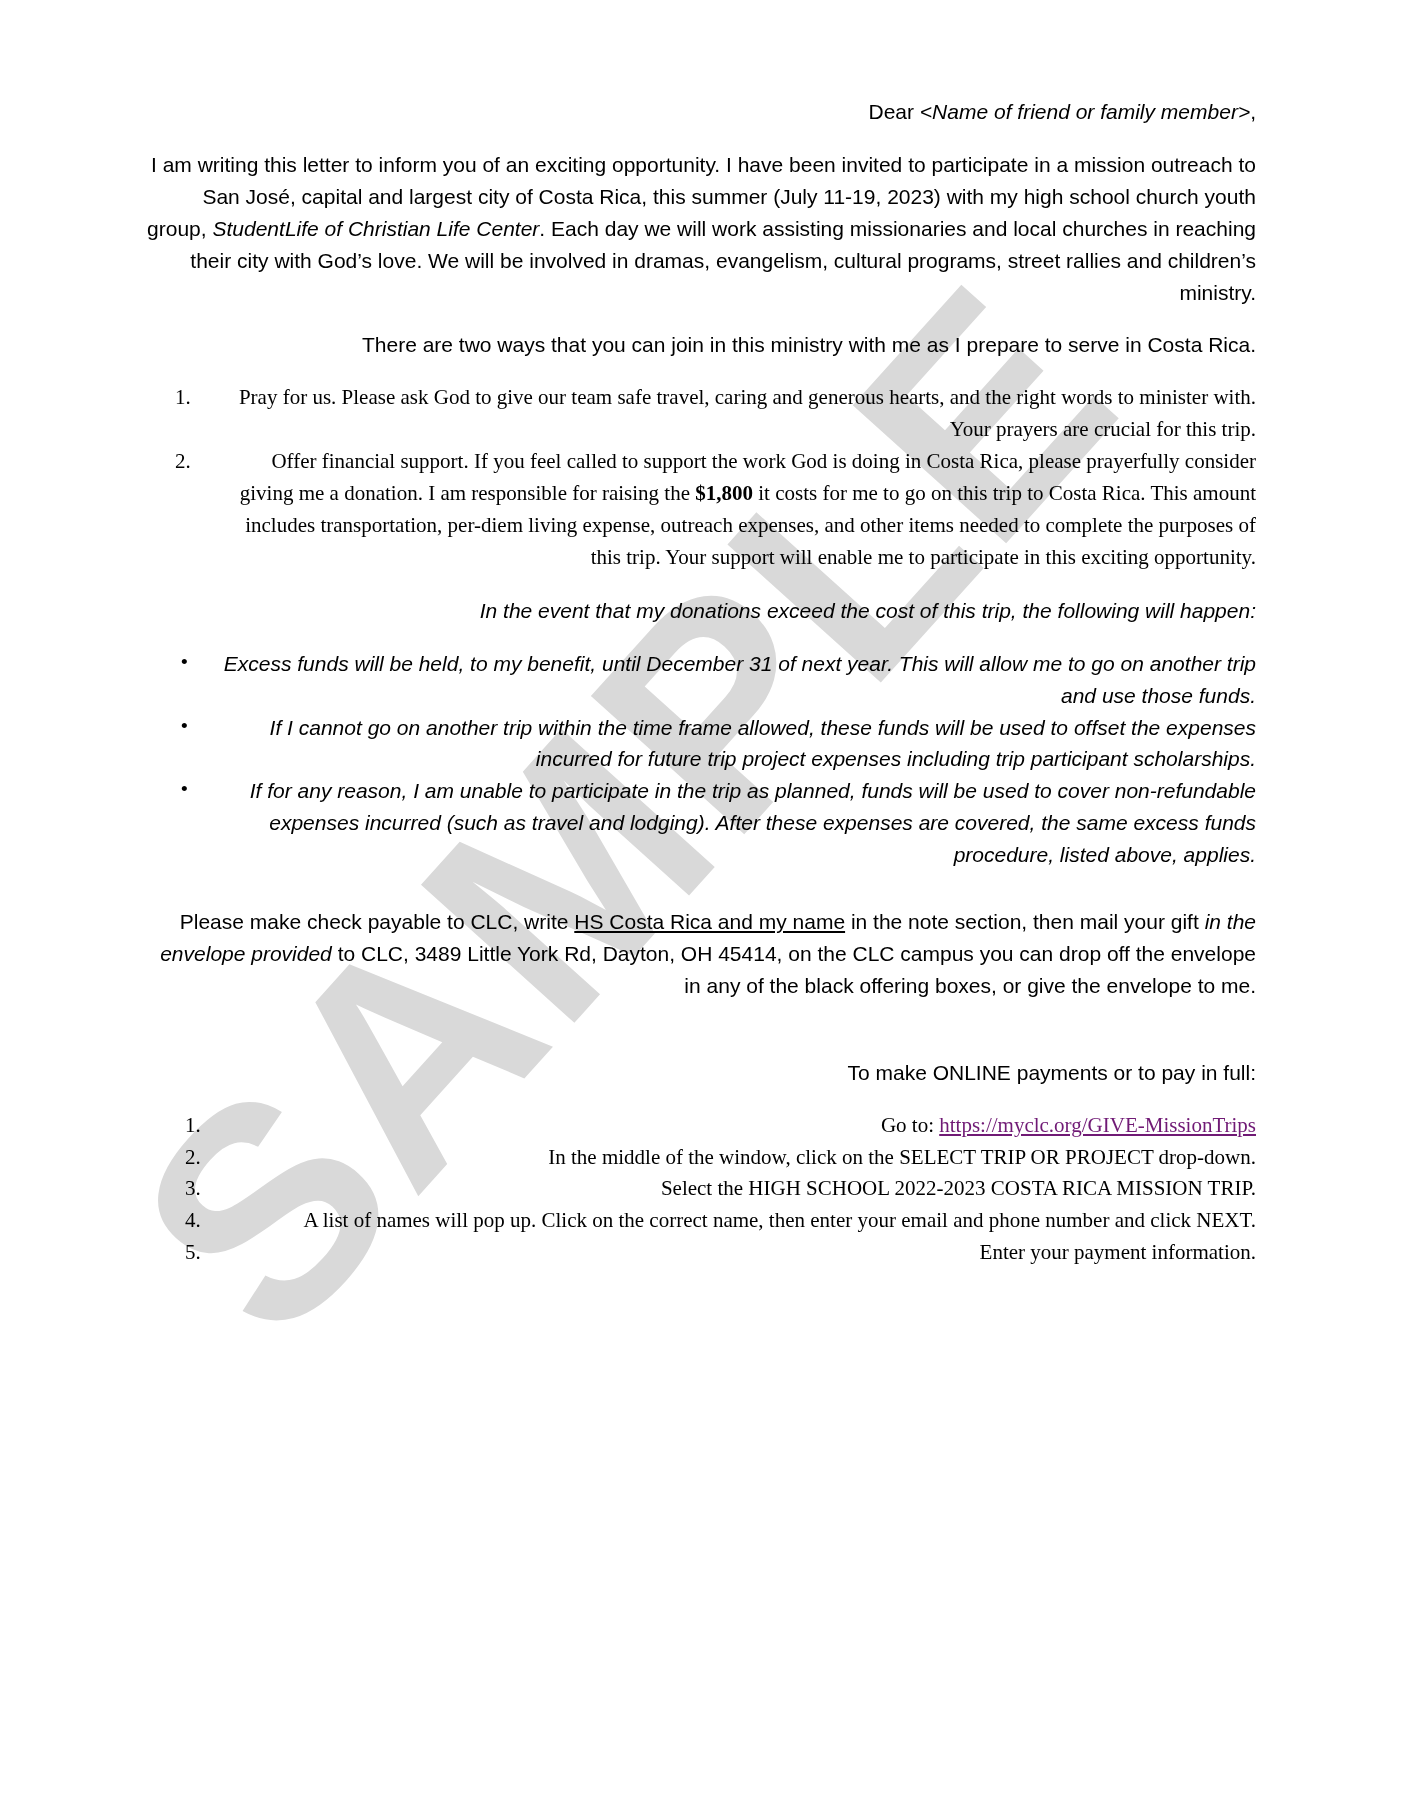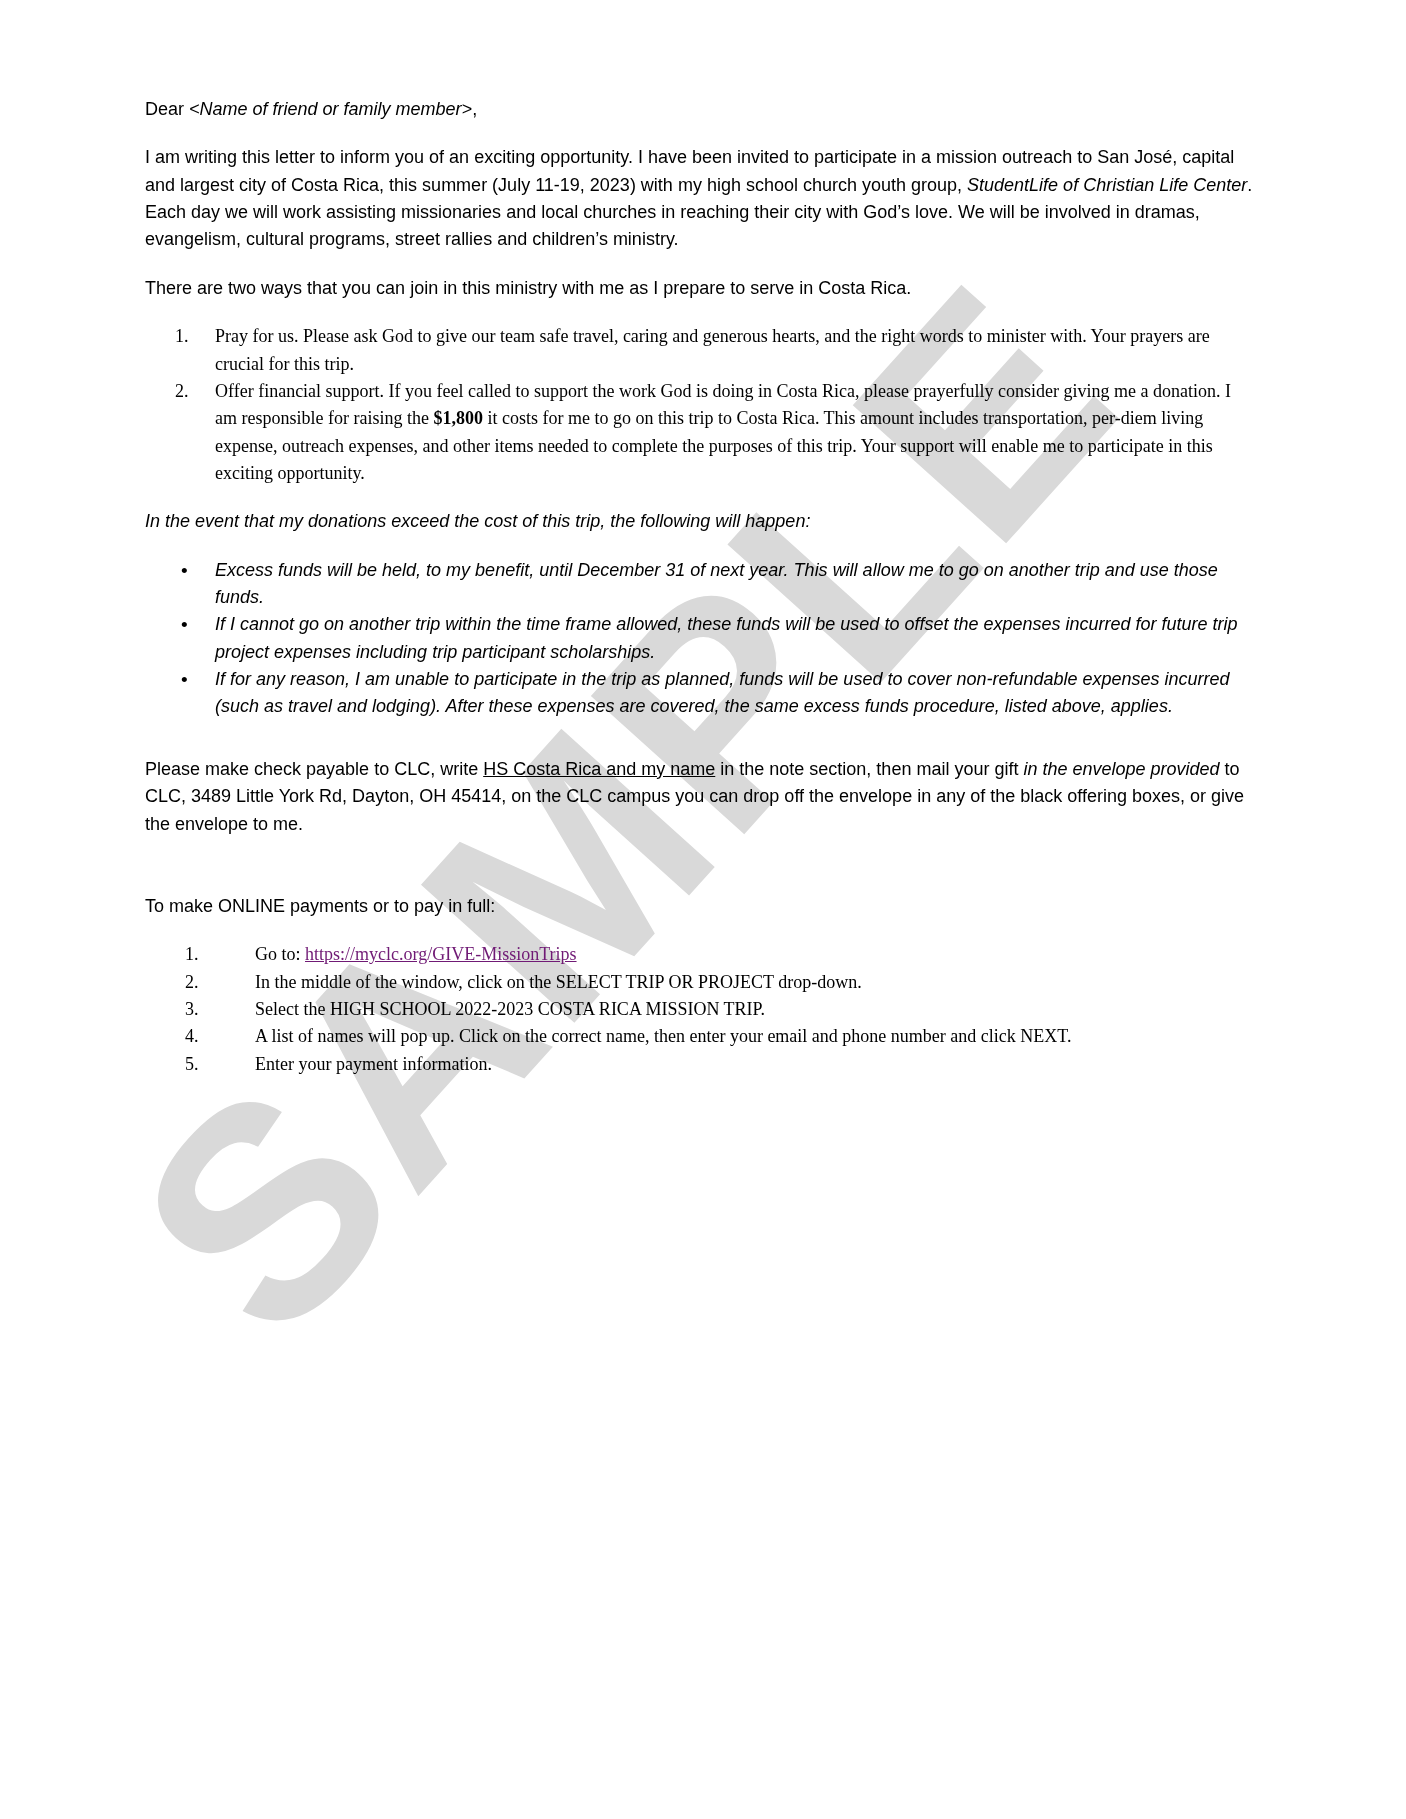--- a/index.html
+++ b/index.html
@@ -37,24 +37,24 @@
     fill: #d9d9d9;
     letter-spacing: 4px;
   }
   .content {
     position: relative;
     z-index: 2;
     padding: 96px 150px 0 145px;
     box-sizing: border-box;
   }
   p, li {
-    font-size: 18px;
+    font-size: 21px;
     line-height: 1.52;
     margin: 0;
-    text-align: left;
+    text-align: right;
   }
   .para {
     margin-bottom: 21px;
   }
   .salutation {
     margin-bottom: 21px;
   }
   em, .ital {
     font-style: italic;
   }

